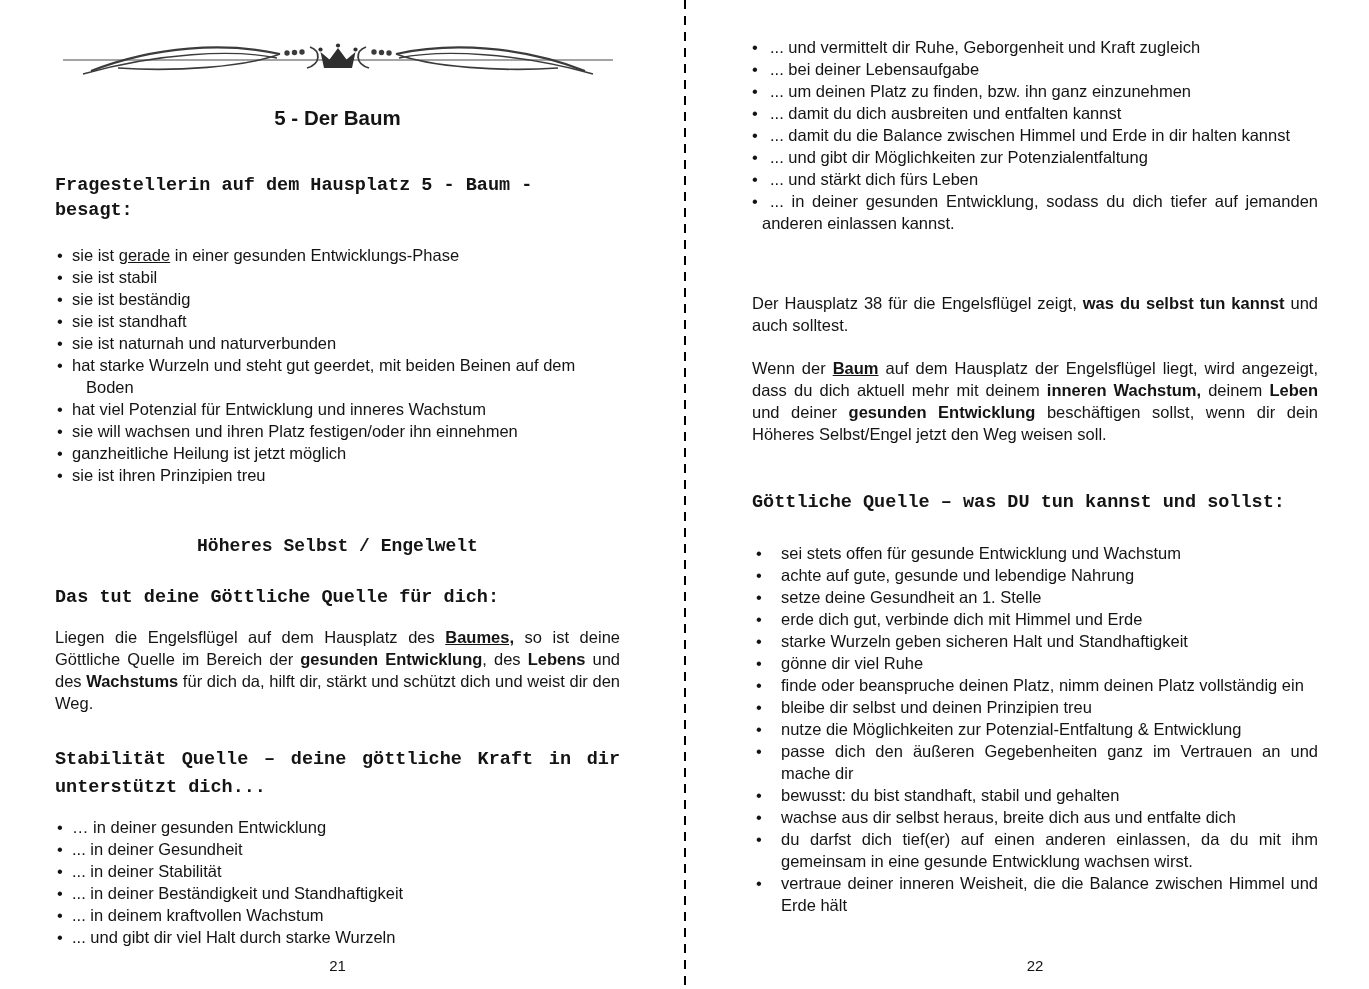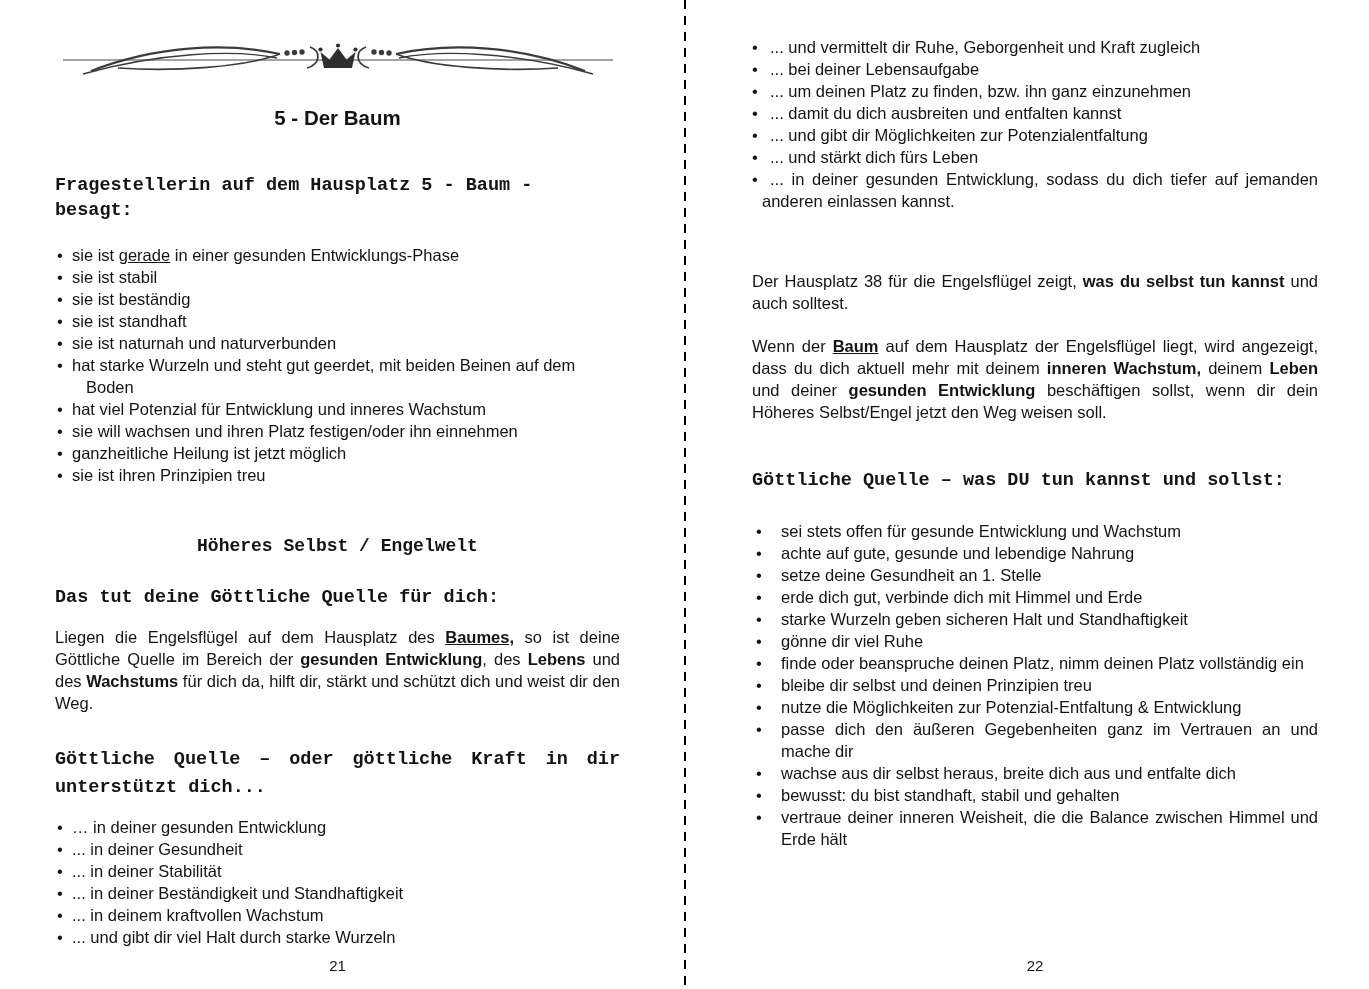--- a/index.html
+++ b/index.html
@@ -105,21 +105,21 @@
         <li>ganzheitliche Heilung ist jetzt möglich</li>
         <li>sie ist ihren Prinzipien treu</li>
       </ul>
 
     <h2 class="hd center-hd">Höheres Selbst / Engelwelt</h2>
 
     <h2 class="hd hd2">Das tut deine Göttliche Quelle für dich:</h2>
 
     <p class="para"><span>Liegen die Engelsflügel auf dem Hausplatz des </span><span class="b u">Baumes,</span><span> so ist deine Göttliche Quelle im Bereich der </span><span class="b">gesunden Entwicklung</span><span>, des </span><span class="b">Lebens</span><span> und des </span><span class="b">Wachstums</span><span> für dich da, hilft dir, stärkt und schützt dich und weist dir den Weg.</span></p>
 
-    <h2 class="hd hd3">Göttliche Quelle – oder göttliche Kraft in dir unterstützt dich...</h2>
+    <h2 class="hd hd3">Stabilität Quelle – deine göttliche Kraft in dir unterstützt dich...</h2>
 
     <ul class="list list-l2 hang-deep">
         <li>… in deiner gesunden Entwicklung</li>
         <li>... in deiner Gesundheit</li>
         <li>... in deiner Stabilität</li>
         <li>... in deiner Beständigkeit und Standhaftigkeit</li>
         <li>... in deinem kraftvollen Wachstum</li>
         <li>... und gibt dir viel Halt durch starke Wurzeln</li>
       </ul>
 
@@ -128,20 +128,21 @@
 
   <div class="gutter"></div>
 
   <section class="page page-right">
 
     <ul class="list list-r1 hang-out justify">
         <li>... und vermittelt dir Ruhe, Geborgenheit und Kraft zugleich</li>
         <li>... bei deiner Lebensaufgabe</li>
         <li>... um deinen Platz zu finden, bzw. ihn ganz einzunehmen</li>
         <li>... damit du dich ausbreiten und entfalten kannst</li>
+        <li>... damit du die Balance zwischen Himmel und Erde in dir halten kannst</li>
         <li>... und gibt dir Möglichkeiten zur Potenzialentfaltung</li>
         <li>... und stärkt dich fürs Leben</li>
         <li>... in deiner gesunden Entwicklung, sodass du dich tiefer auf jeman­den anderen einlassen kannst.</li>
       </ul>
 
     <p class="para para-r1"><span>Der Hausplatz 38 für die Engelsflügel zeigt, </span><span class="b">was du selbst tun kannst</span><span> und auch solltest.</span></p>
 
     <p class="para para-r2"><span>Wenn der </span><span class="b u">Baum</span><span> auf dem Hausplatz der Engelsflügel liegt, wird ange­zeigt, dass du dich aktuell mehr mit deinem </span><span class="b">inneren Wachstum,</span><span> dei­nem </span><span class="b">Leben</span><span> und deiner </span><span class="b">gesunden Entwicklung</span><span> beschäftigen sollst, wenn dir dein Höheres Selbst/Engel jetzt den Weg weisen soll.</span></p>
 
     <h2 class="hd hdr">Göttliche Quelle – was DU tun kannst und sollst:</h2>
@@ -150,21 +151,22 @@
         <li>sei stets offen für gesunde Entwicklung und Wachstum</li>
         <li>achte auf gute, gesunde und lebendige Nahrung</li>
         <li>setze deine Gesundheit an 1. Stelle</li>
         <li>erde dich gut, verbinde dich mit Himmel und Erde</li>
         <li>starke Wurzeln geben sicheren Halt und Standhaftigkeit</li>
         <li>gönne dir viel Ruhe</li>
         <li>finde oder beanspruche deinen Platz, nimm deinen Platz vollstän­dig ein</li>
         <li>bleibe dir selbst und deinen Prinzipien treu</li>
         <li>nutze die Möglichkeiten zur Potenzial-Entfaltung &amp; Entwicklung</li>
         <li>passe dich den äußeren Gegebenheiten ganz im Vertrauen an und mache dir</li>
+        <li>bewusst: du bist standhaft, stabil und gehalten</li>
         <li>wachse aus dir selbst heraus, breite dich aus und entfalte dich</li>
-        <li>bewusst: du bist standhaft, stabil und gehalten</li>
+        <li>du darfst dich tief(er) auf einen anderen einlassen, da du mit ihm gemeinsam in eine gesunde Entwicklung wachsen wirst.</li>
         <li>vertraue deiner inneren Weisheit, die die Balance zwischen Himmel und Erde hält</li>
       </ul>
 
     <div class="pagenum pagenum-right">22</div>
   </section>
 
 </div>
 
 </body></html>

